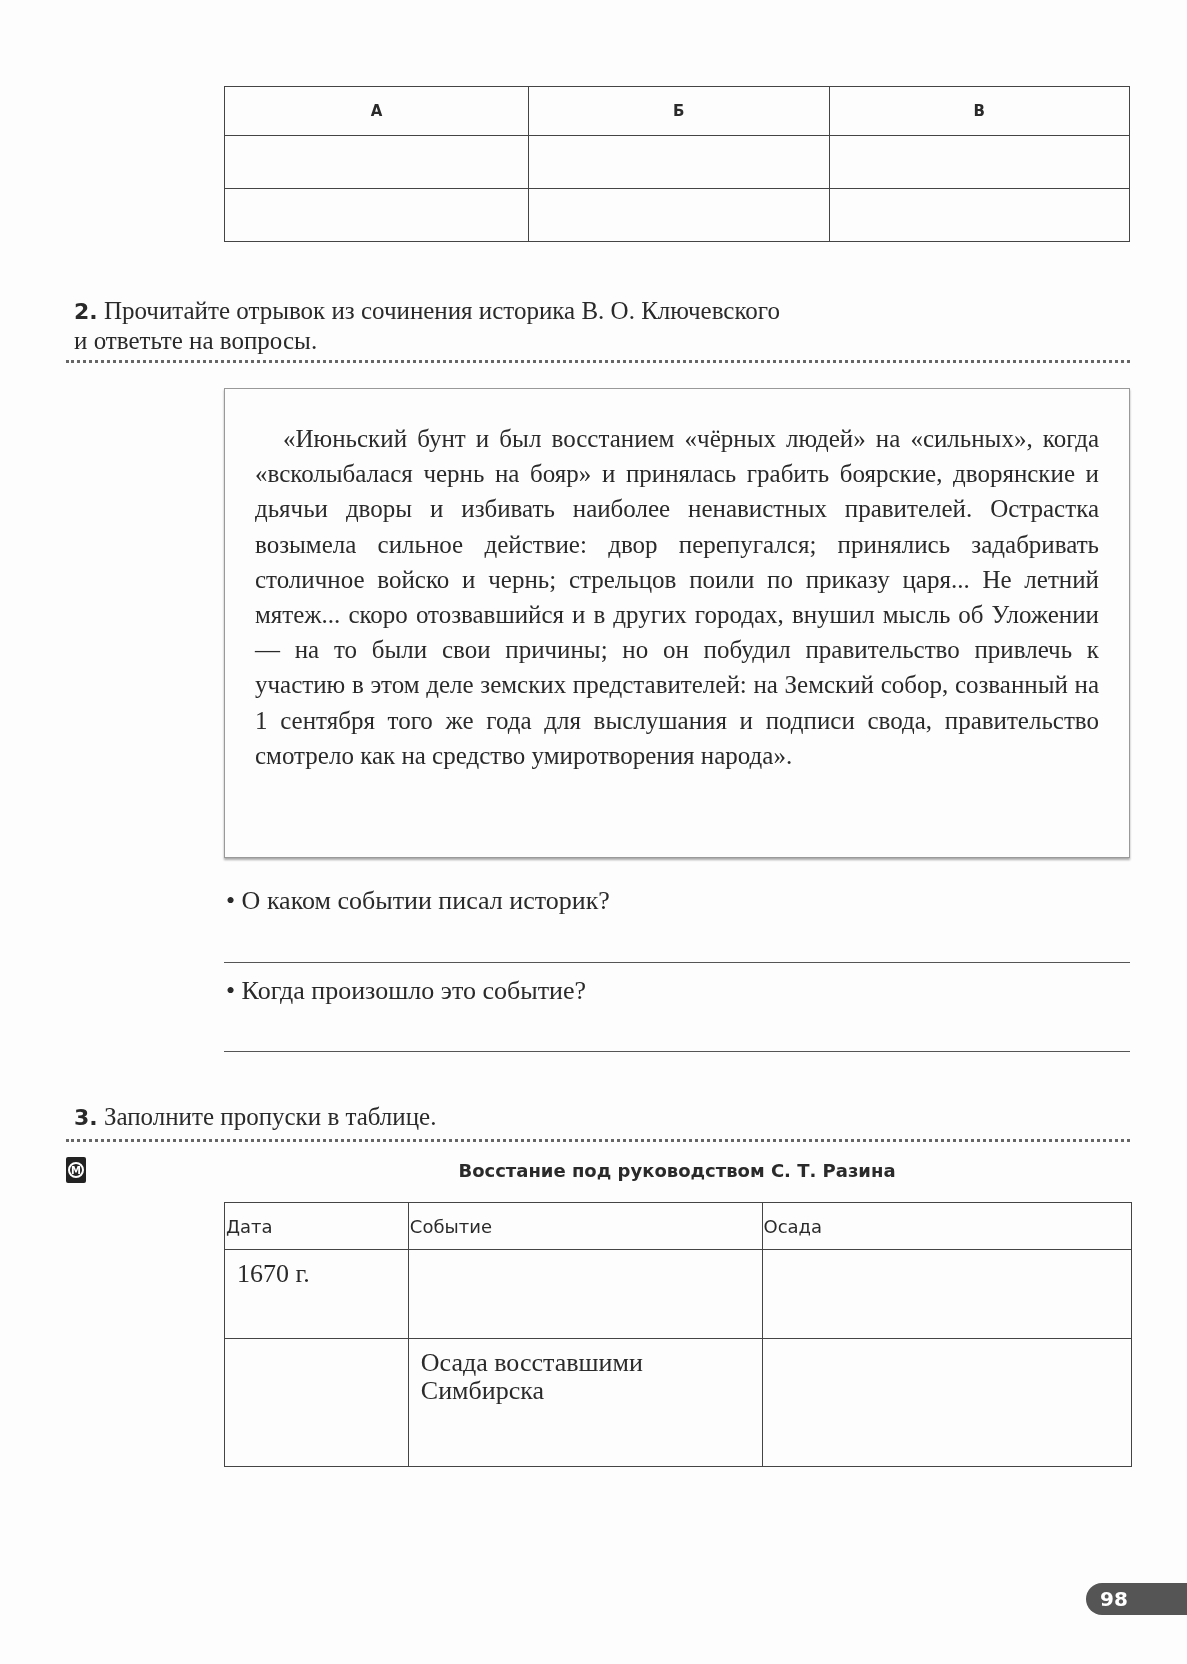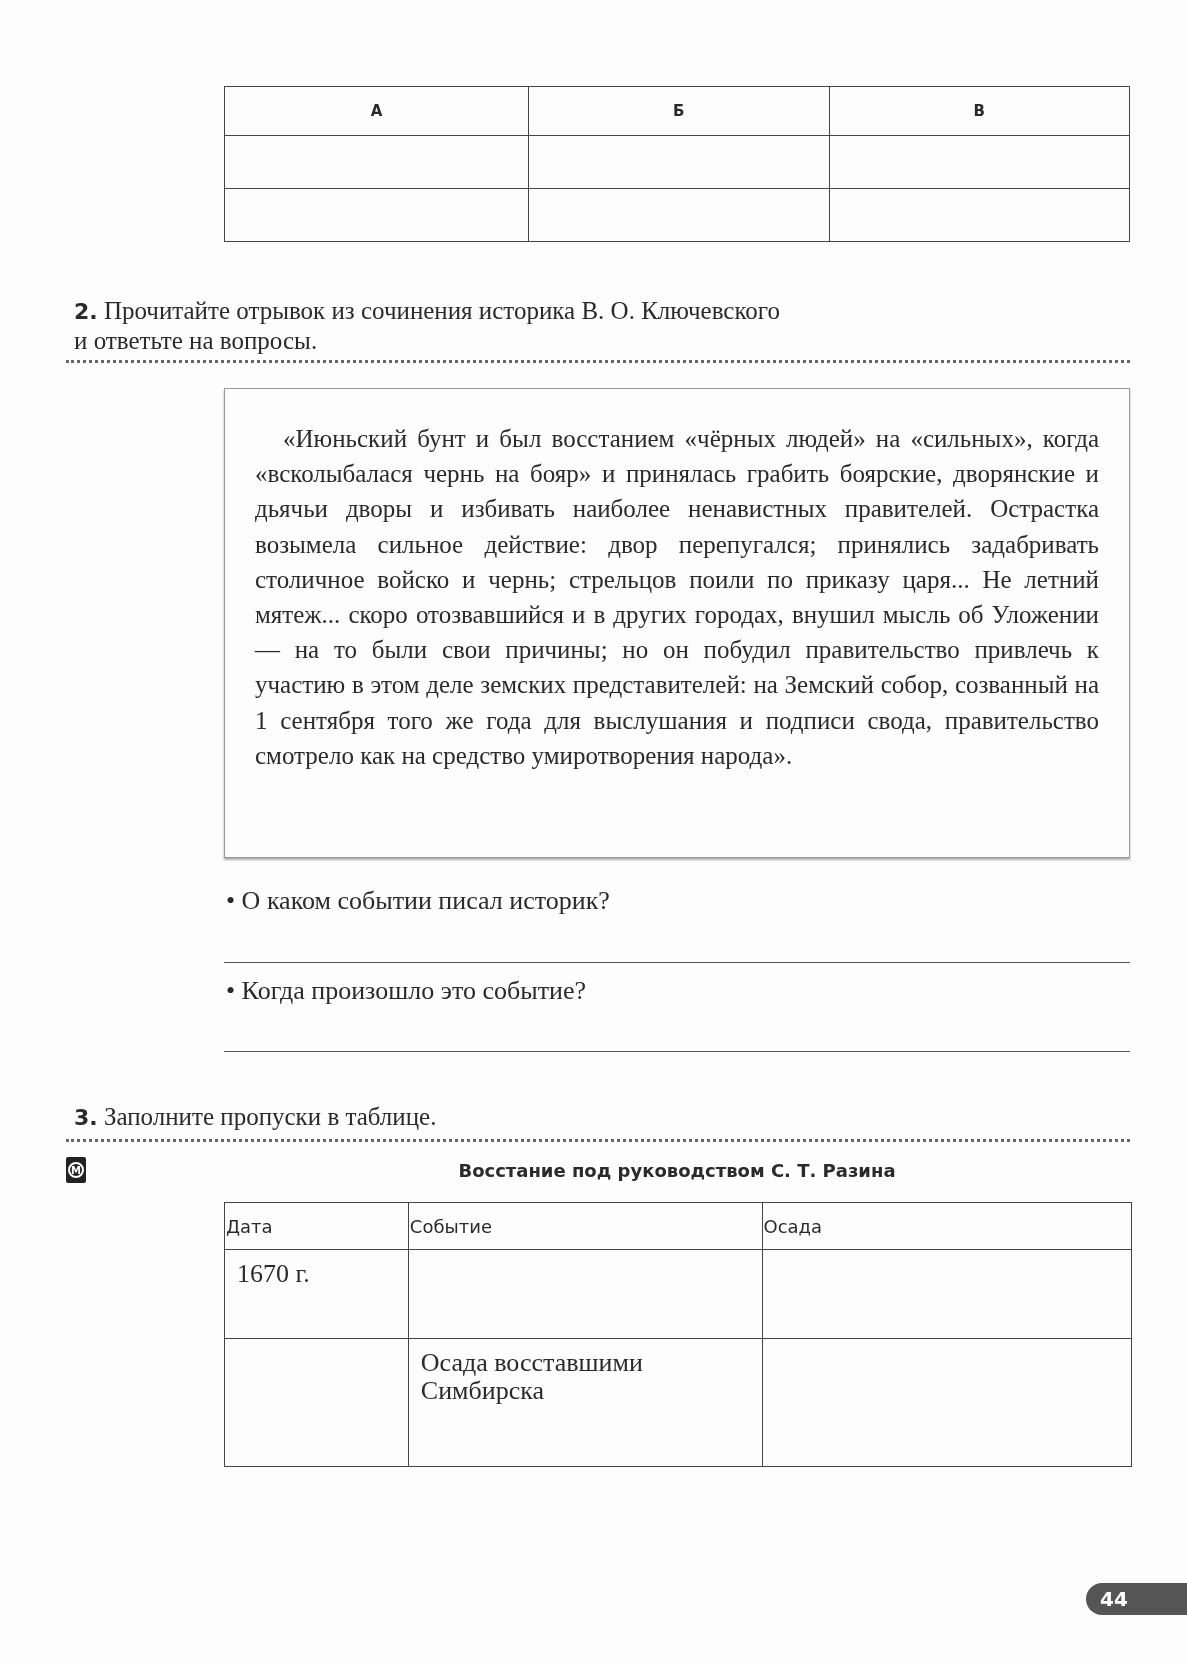--- a/index.html
+++ b/index.html
@@ -114,13 +114,13 @@
     <td></td>
   </tr>
   <tr style="height:128px;">
     <td></td>
     <td>Осада восставшими Симбирска</td>
     <td></td>
   </tr>
 </tbody>
   </table>
 
-<div class="abs pageno">44</div>
+<div class="abs pageno">98</div>
 
 </body></html>

